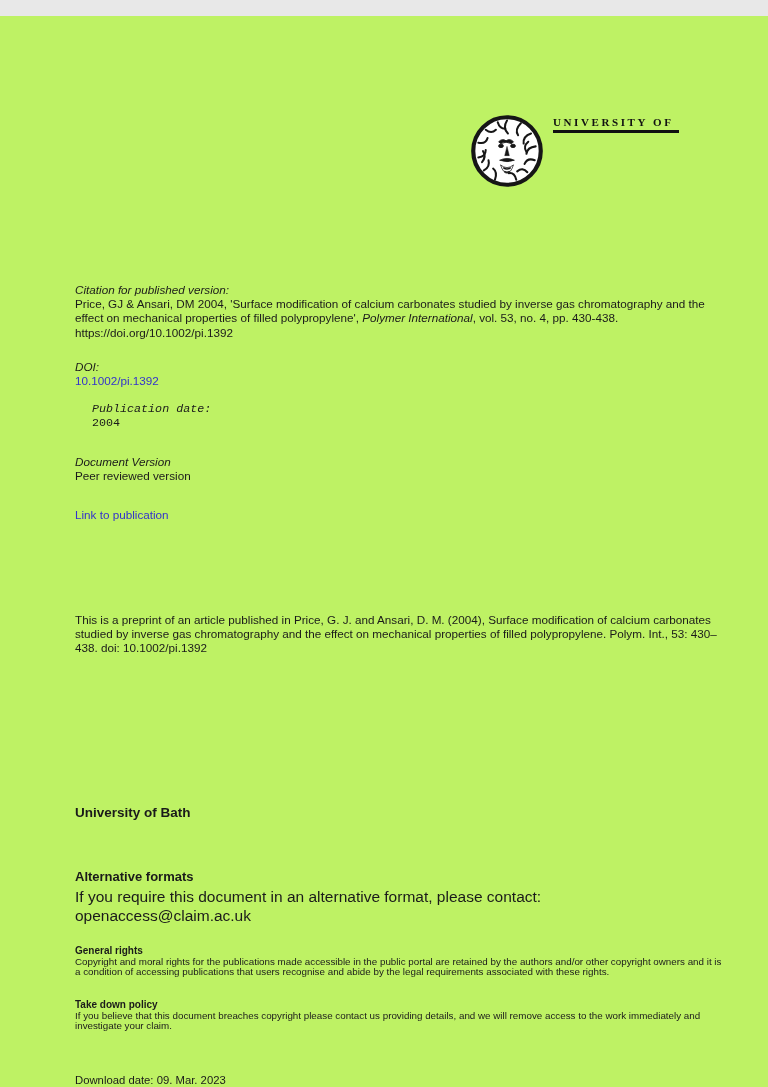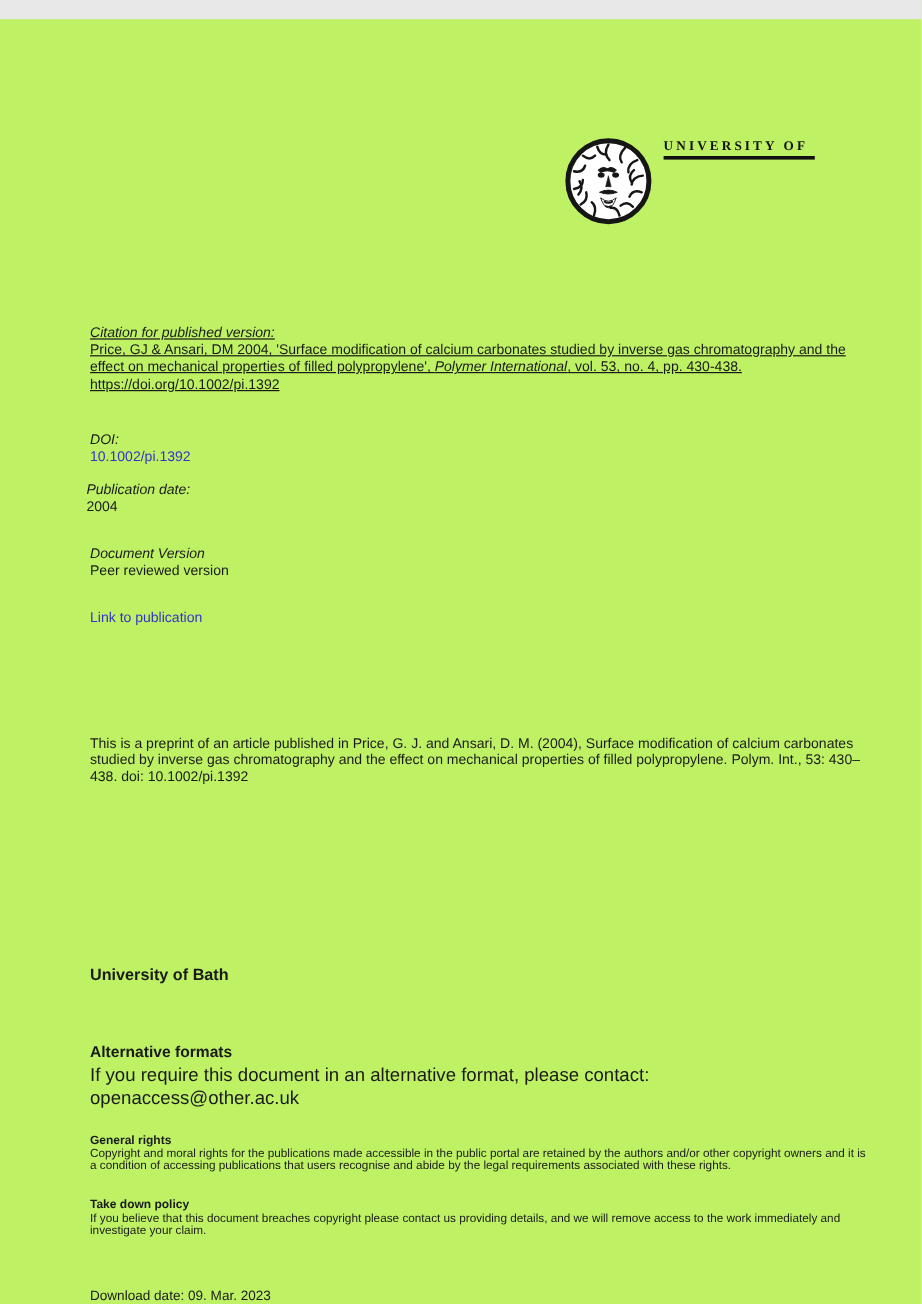--- a/index.html
+++ b/index.html
@@ -55,23 +55,23 @@
     font-size: 11.7px;
     line-height: 14.2px;
     width: 648px;
   }
   .italic { font-style: italic; }
   .link {
     color: #3333cc;
     cursor: pointer;
     text-decoration: none;
   }
-  .block-citation   { left: 75px; top: 255px; text-decoration: underline; }
+  .block-citation   { left: 75px; top: 267px; }
   .block-doi        { left: 75px; top: 344px; }
-  .block-pubdate    { left: 72px; top: 386px; }
+  .block-pubdate    { left: 92px; top: 386px; font-family: Liberation Mono, monospace; }
   .block-docver     { left: 75px; top: 439px; }
   .block-linkpub    { left: 75px; top: 492px; }
   .block-preprint   { left: 75px; top: 597px; }
 
   .uob-heading {
     left: 75px; top: 789px;
     font-size: 13.5px;
     font-weight: bold;
   }
 
@@ -169,21 +169,21 @@
     <div>Peer reviewed version</div>
   </div>
 
   <div class="abs small-body block-preprint">This is a preprint of an article published in Price, G. J. and Ansari, D. M. (2004), Surface modification of calcium carbonates studied by inverse gas chromatography and the effect on mechanical properties of filled polypropylene. Polym. Int., 53: 430–438. doi: 10.1002/pi.1392</div>
 
   <div class="abs uob-heading">University of Bath</div>
 
   <div class="abs block-altformats">
     <div class="alt-heading">Alternative formats</div>
     <div class="alt-body">If you require this document in an alternative format, please contact:</div>
-    <div class="alt-body">openaccess@other.ac.uk</div>
+    <div class="alt-body">openaccess@claim.ac.uk</div>
   </div>
 
   <div class="abs block-rights">
     <div class="fineprint-heading">General rights</div>
     <div class="fineprint-body">Copyright and moral rights for the publications made accessible in the public portal are retained by the authors and/or other copyright owners and it is a condition of accessing publications that users recognise and abide by the legal requirements associated with these rights.</div>
   </div>
 
   <div class="abs block-takedown">
     <div class="fineprint-heading">Take down policy</div>
     <div class="fineprint-body">If you believe that this document breaches copyright please contact us providing details, and we will remove access to the work immediately and investigate your claim.</div>

